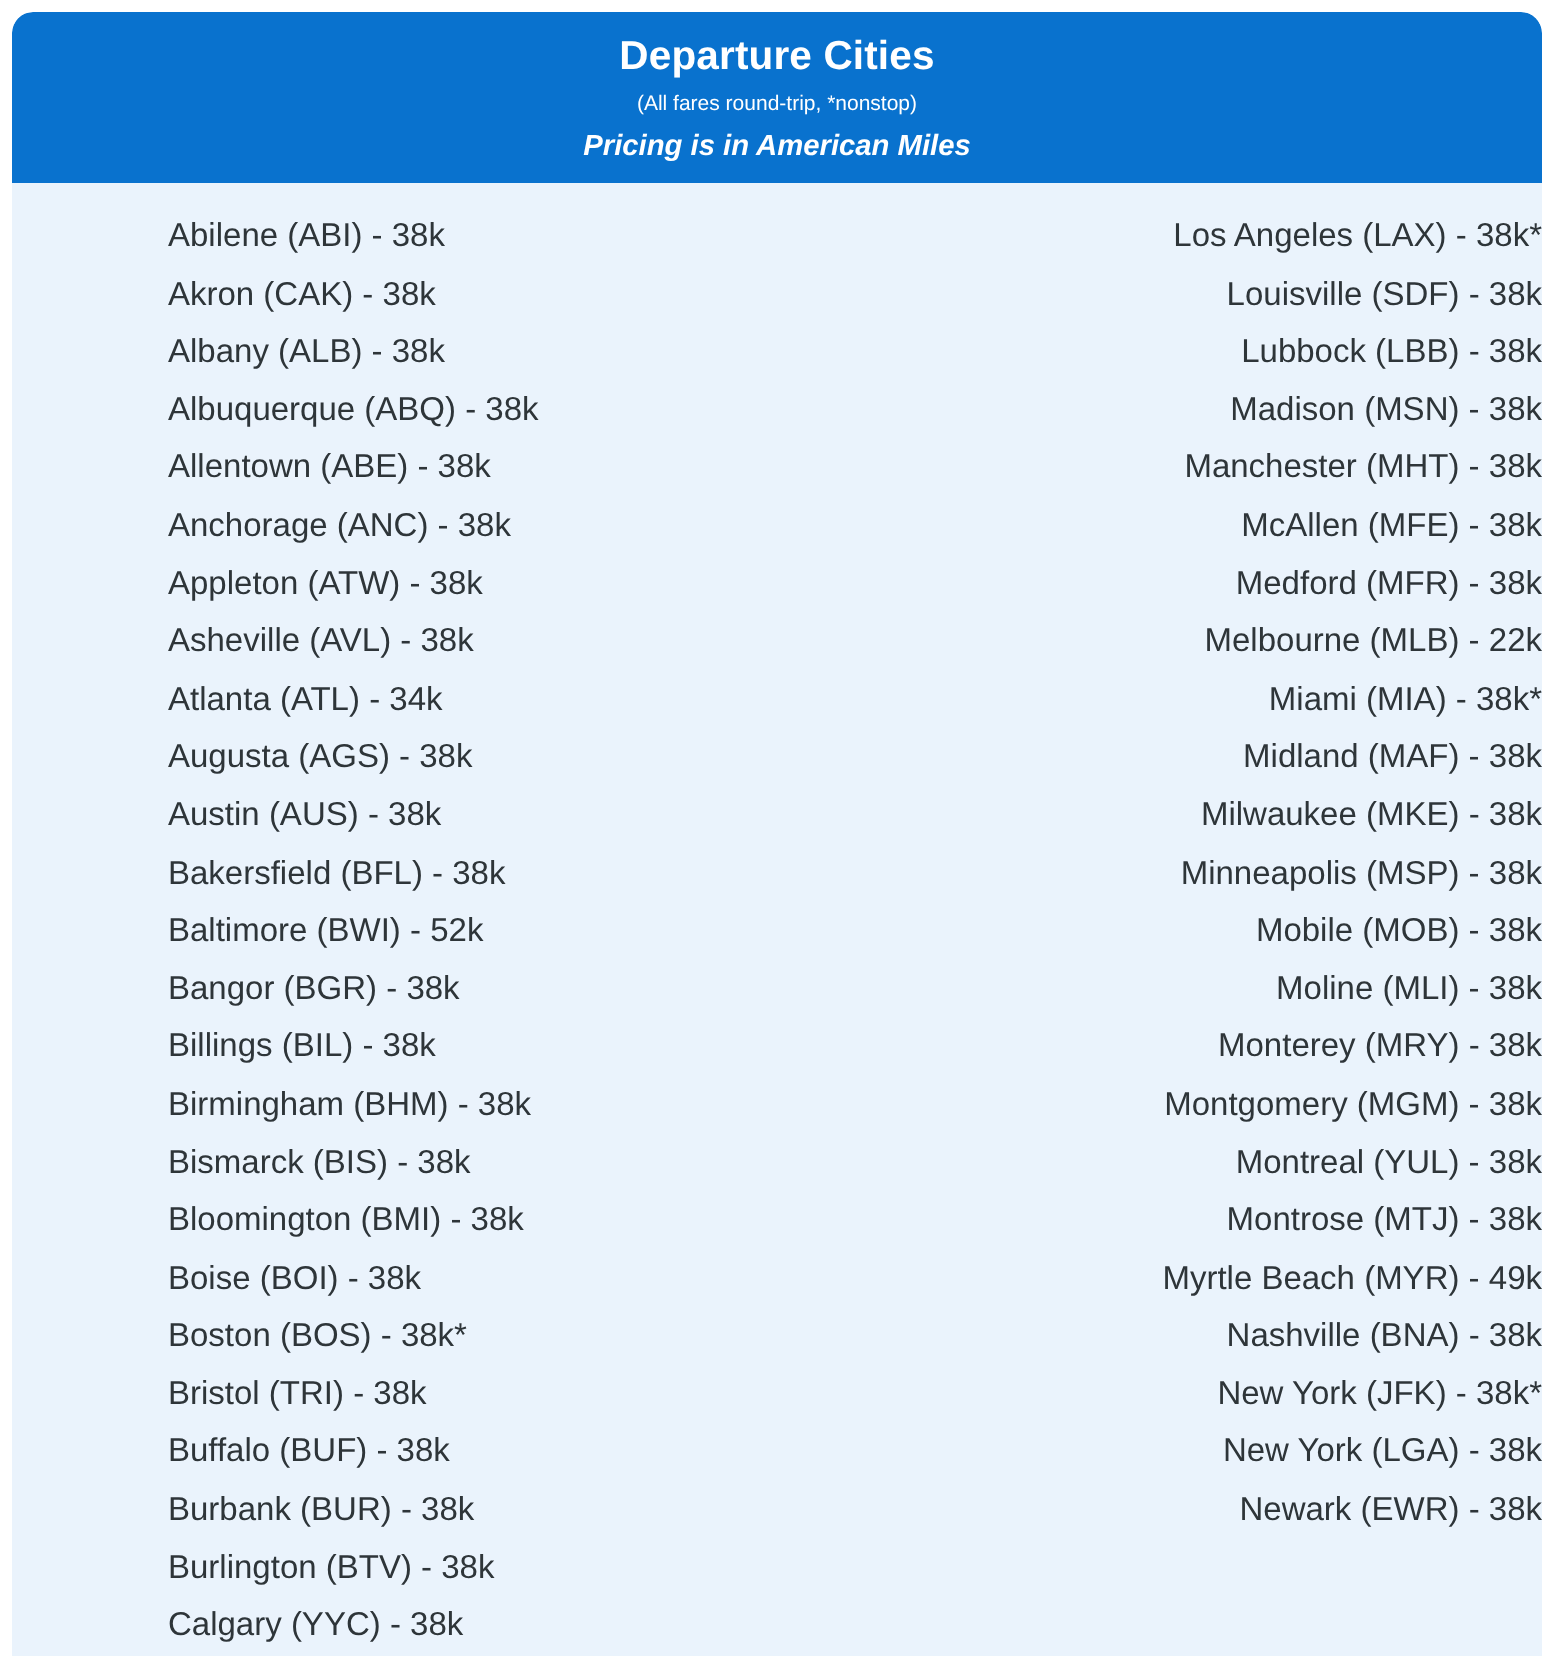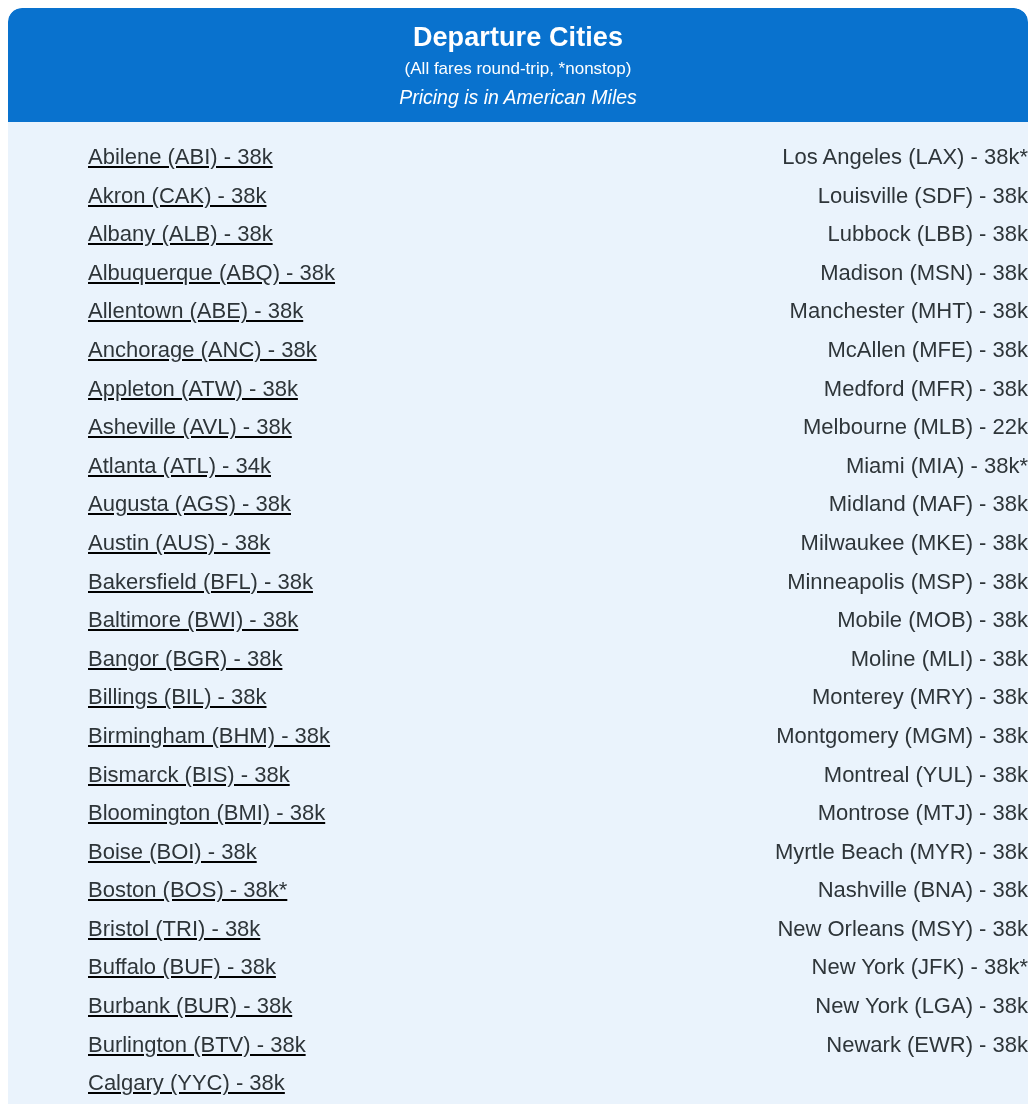--- a/index.html
+++ b/index.html
@@ -46,47 +46,46 @@
   }
 
   .banner-title {
     font-size: 27px;
     font-weight: bold;
     line-height: 33px;
     letter-spacing: 0.1px;
   }
 
   .banner-sub {
-    font-size: 17px;
+    font-size: 14px;
     font-weight: normal;
     line-height: 29px;
   }
 
   .banner-note {
     font-size: 19.5px;
     font-style: italic;
-    font-weight: normal;
+    font-weight: bold;
     line-height: 29px;
   }
 
   .columns {
     display: flex;
     flex-direction: row;
     padding-top: 16px;
     box-sizing: border-box;
   }
 
   .col {
     box-sizing: border-box;
   }
 
   .col-left {
     width: 456px;
-    padding-left: 80px;
-    text-decoration: underline;
+    padding-left: 104px;
   }
 
   .col-right {
     width: 564px;
     padding-left: 56px;
     text-align: right;
   }
 
   .city-row {
     font-size: 22px;
@@ -114,21 +113,21 @@
           <div class="city-row">Albany (ALB) - 38k</div>
           <div class="city-row">Albuquerque (ABQ) - 38k</div>
           <div class="city-row">Allentown (ABE) - 38k</div>
           <div class="city-row">Anchorage (ANC) - 38k</div>
           <div class="city-row">Appleton (ATW) - 38k</div>
           <div class="city-row">Asheville (AVL) - 38k</div>
           <div class="city-row">Atlanta (ATL) - 34k</div>
           <div class="city-row">Augusta (AGS) - 38k</div>
           <div class="city-row">Austin (AUS) - 38k</div>
           <div class="city-row">Bakersfield (BFL) - 38k</div>
-          <div class="city-row">Baltimore (BWI) - 38k</div>
+          <div class="city-row">Baltimore (BWI) - 52k</div>
           <div class="city-row">Bangor (BGR) - 38k</div>
           <div class="city-row">Billings (BIL) - 38k</div>
           <div class="city-row">Birmingham (BHM) - 38k</div>
           <div class="city-row">Bismarck (BIS) - 38k</div>
           <div class="city-row">Bloomington (BMI) - 38k</div>
           <div class="city-row">Boise (BOI) - 38k</div>
           <div class="city-row">Boston (BOS) - 38k*</div>
           <div class="city-row">Bristol (TRI) - 38k</div>
           <div class="city-row">Buffalo (BUF) - 38k</div>
           <div class="city-row">Burbank (BUR) - 38k</div>
@@ -147,23 +146,22 @@
           <div class="city-row">Miami (MIA) - 38k*</div>
           <div class="city-row">Midland (MAF) - 38k</div>
           <div class="city-row">Milwaukee (MKE) - 38k</div>
           <div class="city-row">Minneapolis (MSP) - 38k</div>
           <div class="city-row">Mobile (MOB) - 38k</div>
           <div class="city-row">Moline (MLI) - 38k</div>
           <div class="city-row">Monterey (MRY) - 38k</div>
           <div class="city-row">Montgomery (MGM) - 38k</div>
           <div class="city-row">Montreal (YUL) - 38k</div>
           <div class="city-row">Montrose (MTJ) - 38k</div>
-          <div class="city-row">Myrtle Beach (MYR) - 38k</div>
+          <div class="city-row">Myrtle Beach (MYR) - 49k</div>
           <div class="city-row">Nashville (BNA) - 38k</div>
-          <div class="city-row">New Orleans (MSY) - 38k</div>
           <div class="city-row">New York (JFK) - 38k*</div>
           <div class="city-row">New York (LGA) - 38k</div>
           <div class="city-row">Newark (EWR) - 38k</div>
         </div>
     </div>
 
   </div>
 </div>
 
 </body></html>

